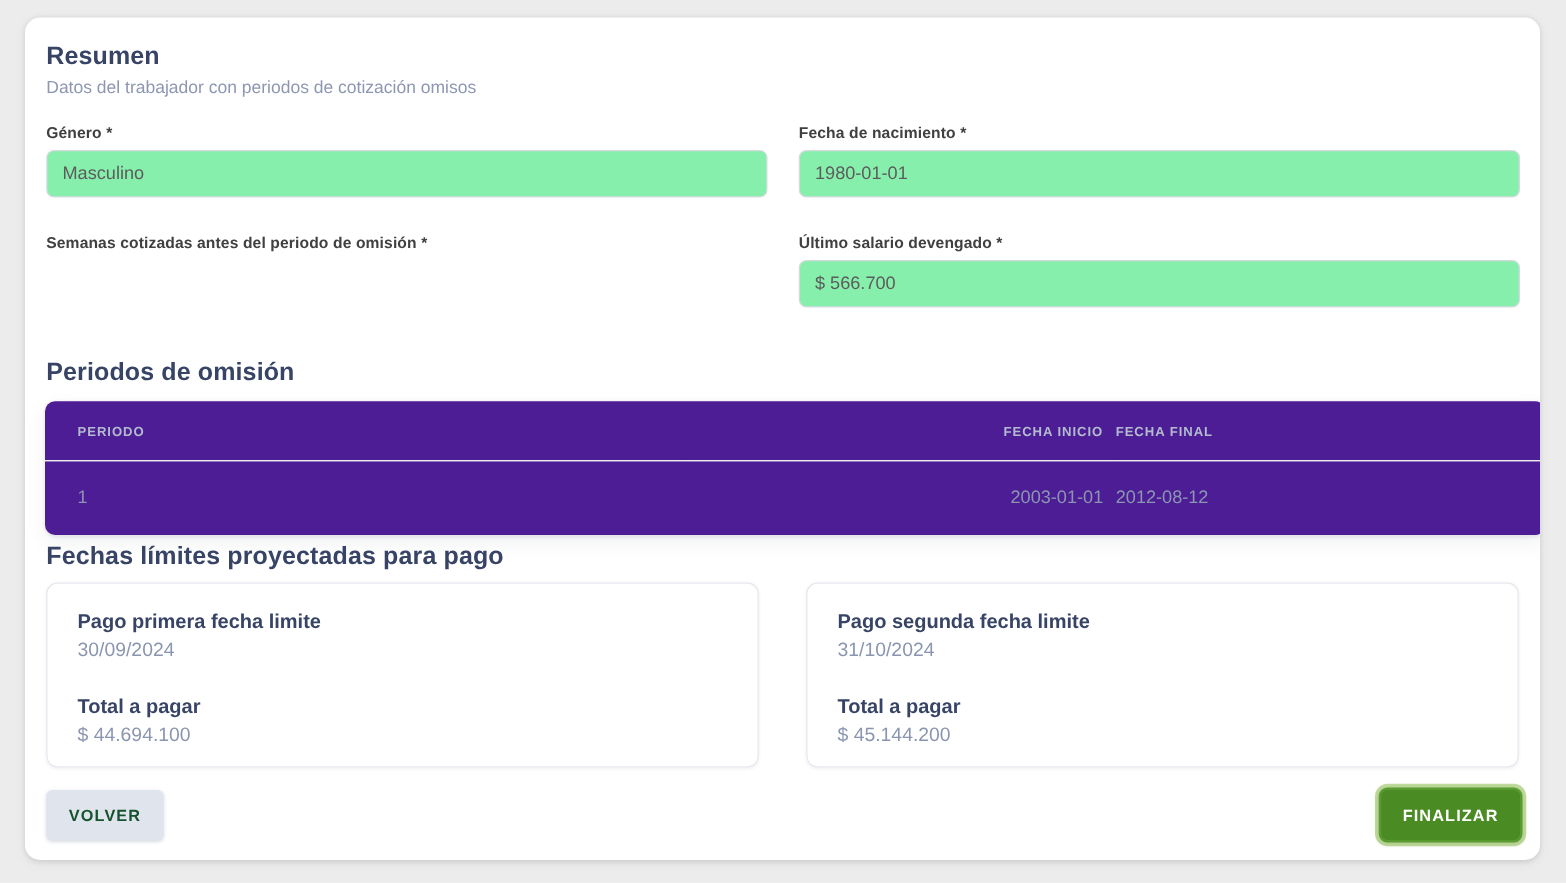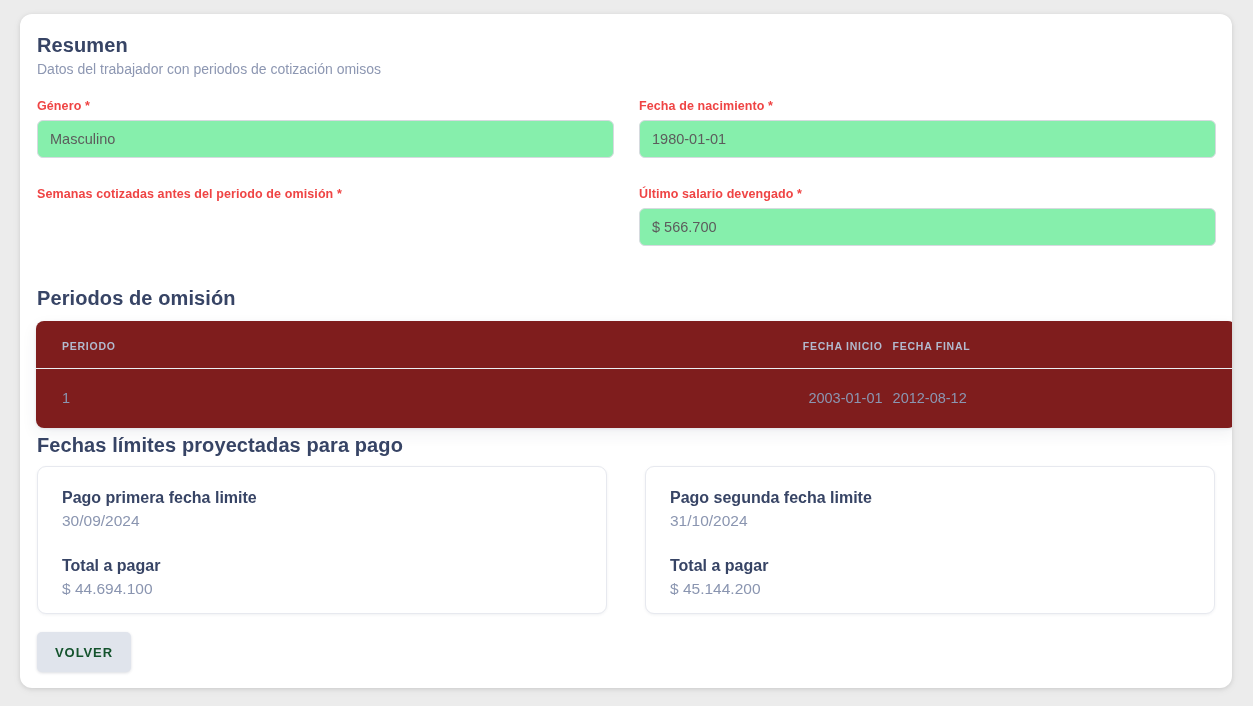--- a/index.html
+++ b/index.html
@@ -48,21 +48,21 @@
     font-weight: normal;
   }
   #head-title { position: absolute; left: 17px; top: 20px; }
   #head-sub   { position: absolute; left: 17px; top: 47px; }
 
   
   .form-row { position: absolute; }
   .field-label {
     font-size: 12.5px;
     font-weight: bold;
-    color: #ef4444;
+    color: #404040;
     letter-spacing: 0.1px;
     margin-bottom: 7px;
     display: block;
   }
   .field-input {
     box-sizing: border-box;
     width: 100%;
     height: 38px;
     border: 1px solid #d6dadf;
     border-radius: 6px;
@@ -81,21 +81,21 @@
   .row-2 { top: 173px; }
 
   
   #periodos-title { position: absolute; left: 17px; top: 273px; }
 
   .table-wrap {
     position: absolute;
     left: 16px;
     top: 307px;
     width: 1200px;
-    background: #7f1d1d;
+    background: #4c1d95;
     border-radius: 8px;
     box-shadow: 0 1px 3px rgba(40,50,80,0.10), 0 6px 16px rgba(40,50,80,0.07);
     overflow: hidden;
   }
   table.periods {
     width: 100%;
     border-collapse: collapse;
     table-layout: fixed;
   }
   table.periods th {
@@ -243,16 +243,17 @@
 
       <div class="pay-card right">
         <span class="pay-label">Pago segunda fecha limite</span>
         <span class="pay-value">31/10/2024</span>
         <div class="pay-gap"></div>
         <span class="pay-label">Total a pagar</span>
         <span class="pay-value">$ 45.144.200</span>
       </div>
 
       <button class="btn" id="btn-volver">VOLVER</button>
+      <button class="btn" id="btn-finalizar">FINALIZAR</button>
 
     </div>
   </div>
 </div>
 
 </body></html>

